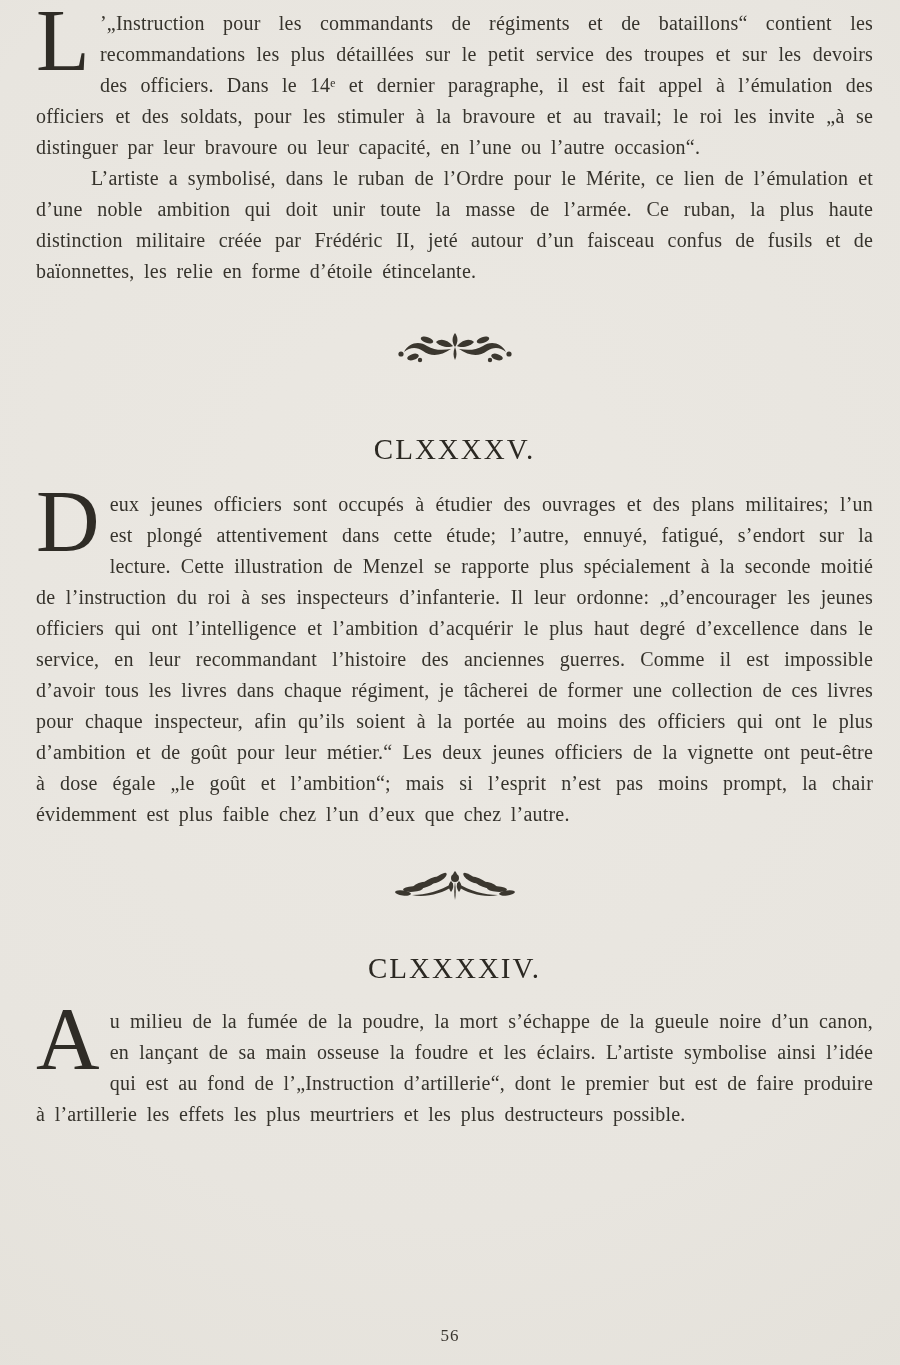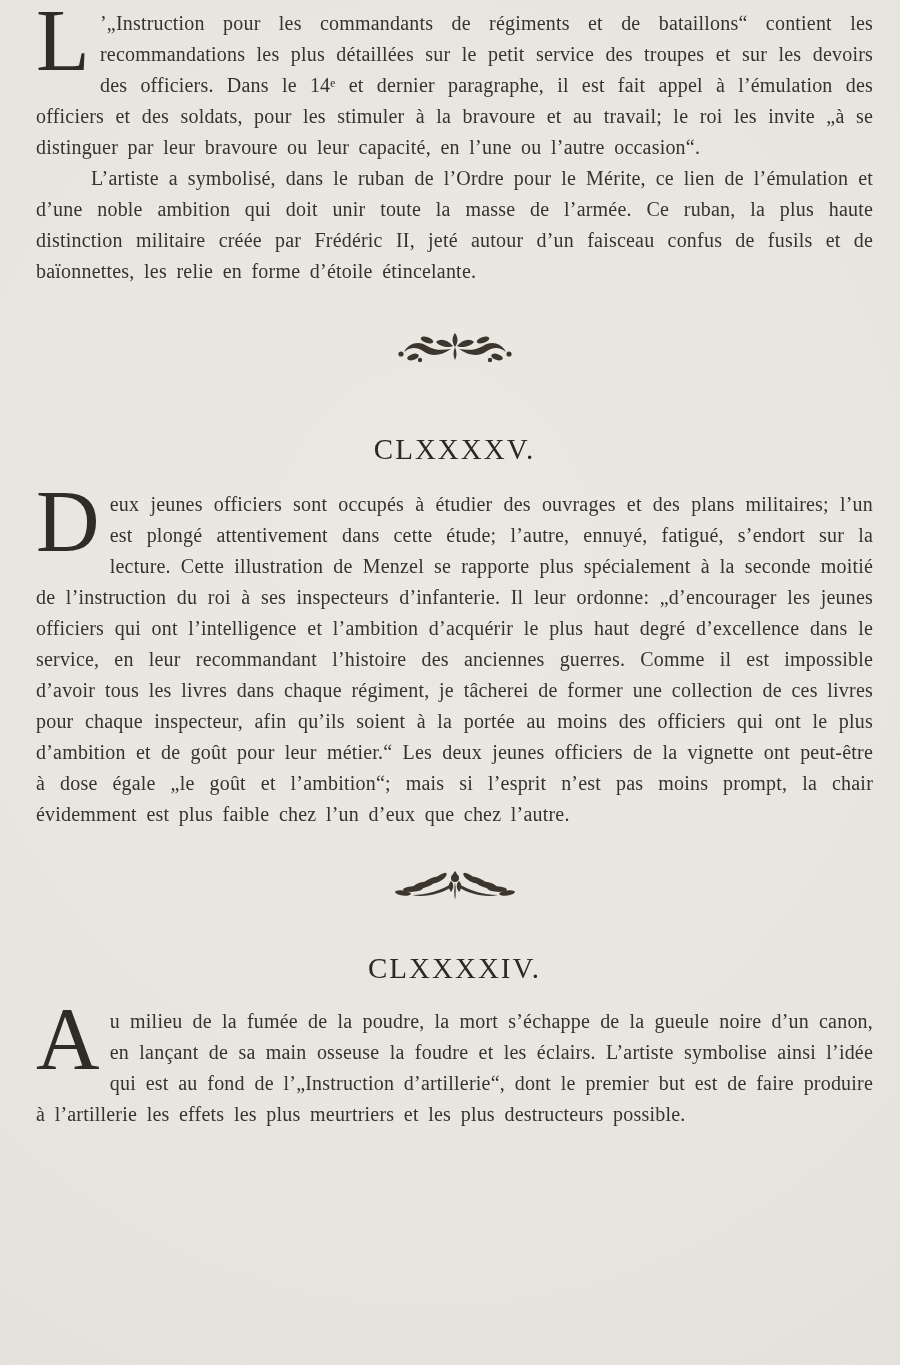--- a/index.html
+++ b/index.html
@@ -137,14 +137,15 @@
     </svg>
   </div>
 
   <div>
     <h1 class="section-heading heading-3">CLXXXXIV.</h1>
     <p class="para">
       <span class="dropcap">A</span><span>u milieu de la fumée de la poudre, la mort s’échappe de la gueule noire d’un canon, en lançant de sa main osseuse la foudre et les éclairs.  L’artiste symbolise ainsi l’idée qui est au fond de l’„Instruction d’artillerie“, dont le premier but est de faire produire à l’artillerie les effets les plus meurtriers et les plus destructeurs possible.</span>
     </p>
   </div>
 
+  <div class="page-number">56</div>
 
 </div>
 
 </body></html>

